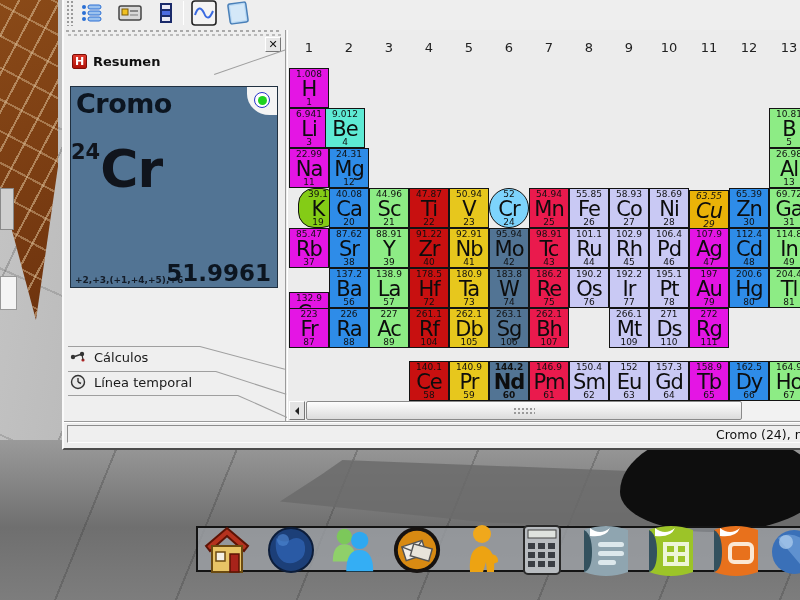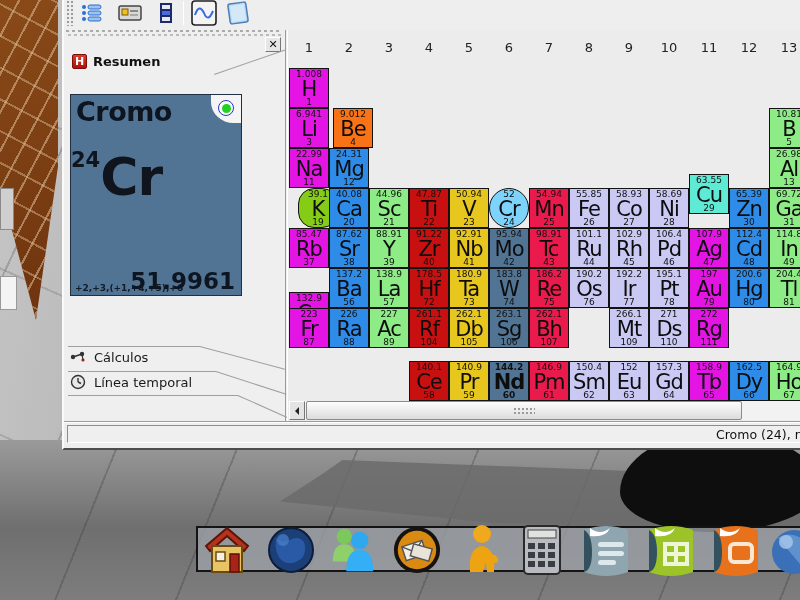--- a/index.html
+++ b/index.html
@@ -58,21 +58,21 @@
   .close-btn { position:absolute; left:201px; top:7px; width:16px; height:15px; background:#e6e6e6;
     border:1px solid; border-color:#fff #777 #777 #fff; font-size:11px; line-height:13px; text-align:center; color:#111; }
   .panel-header { position:absolute; left:8px; top:22px; height:18px; display:flex; align-items:center; gap:6px; }
   .h-icon { width:15px; height:15px; background:linear-gradient(#e03a2e,#b01208); border:1px solid #7d0d06; border-radius:2px;
     color:#fff; font-size:11px; font-weight:bold; text-align:center; line-height:14px; }
   .panel-title { font-size:13px; font-weight:bold; color:#111; }
   .diag { position:absolute; height:0; border-top:1px solid #9f9f9f; transform-origin:left top; }
   .hline { position:absolute; height:0; border-top:1px solid #9f9f9f; }
 
   
-  .element-card { position:absolute; left:6px; top:64px; width:172px; height:202px; background:#527494; border:1.5px solid #203040; }
+  .element-card { position:absolute; left:6px; top:56px; width:208px; height:202px; background:#527494; border:1.5px solid #203040; }
   .card-name { position:absolute; left:5px; top:1px; font-size:27px; font-weight:bold; color:#0c1520; letter-spacing:-.5px; }
   .card-radio-corner { position:absolute; right:0; top:0; width:30px; height:28px; background:#f4f4f4; border-radius:0 0 0 75%; }
   .card-radio { position:absolute; right:7px; top:5px; width:16px; height:16px; border-radius:50%; background:#fff; border:1px solid #2633c8;
     display:flex; align-items:center; justify-content:center; }
   .card-radio .dot { width:9px; height:9px; border-radius:50%; background:#1ed321; }
   .card-symbol { position:absolute; left:0; right:0; top:52px; color:#10141c; }
   .card-symbol .anum { font-size:21px; font-weight:bold; vertical-align:28px; }
   .card-symbol .sym { font-size:52px; font-weight:bold; letter-spacing:-1px; }
   .card-ox { position:absolute; left:4px; bottom:2px; font-size:9px; font-weight:bold; color:#141c28; }
   .card-mass { position:absolute; right:6px; bottom:1px; font-size:23px; font-weight:bold; color:#0c1520; }
@@ -342,21 +342,21 @@
         <div class="cell" style="left: 0px; top: 34px; background: rgb(228, 21, 228);">
           <span class="m">1.008</span>
           <span class="s">H</span>
           <span class="n">1</span>
         </div>
         <div class="cell" style="left: 0px; top: 74px; background: rgb(228, 21, 228);">
           <span class="m">6.941</span>
           <span class="s">Li</span>
           <span class="n">3</span>
         </div>
-        <div class="cell" style="left: 44px; top: 74px; background: #f97316;">
+        <div class="cell" style="left: 36px; top: 74px; background: #5eead4;">
           <span class="m">9.012</span>
           <span class="s">Be</span>
           <span class="n">4</span>
         </div>
         <div class="cell" style="left: 480px; top: 74px; background: rgb(141, 236, 133);">
           <span class="m">10.81</span>
           <span class="s">B</span>
           <span class="n">5</span>
         </div>
         <div class="cell" style="left: 0px; top: 114px; background: rgb(228, 21, 228);">
@@ -417,21 +417,21 @@
         <div class="cell" style="left: 320px; top: 154px; background: rgb(201, 201, 244);">
           <span class="m">58.93</span>
           <span class="s">Co</span>
           <span class="n">27</span>
         </div>
         <div class="cell" style="left: 360px; top: 154px; background: rgb(201, 201, 244);">
           <span class="m">58.69</span>
           <span class="s">Ni</span>
           <span class="n">28</span>
         </div>
-        <div class="cell" style="left: 400px; top: 140px; background: #5eead4;">
+        <div class="cell" style="left: 400px; top: 156px; background: #eab308; font-style: italic;">
           <span class="m">63.55</span>
           <span class="s">Cu</span>
           <span class="n">29</span>
         </div>
         <div class="cell" style="left: 440px; top: 154px; background: rgb(46, 140, 232);">
           <span class="m">65.39</span>
           <span class="s">Zn</span>
           <span class="n">30</span>
         </div>
         <div class="cell" style="left: 480px; top: 154px; background: rgb(141, 236, 133);">

